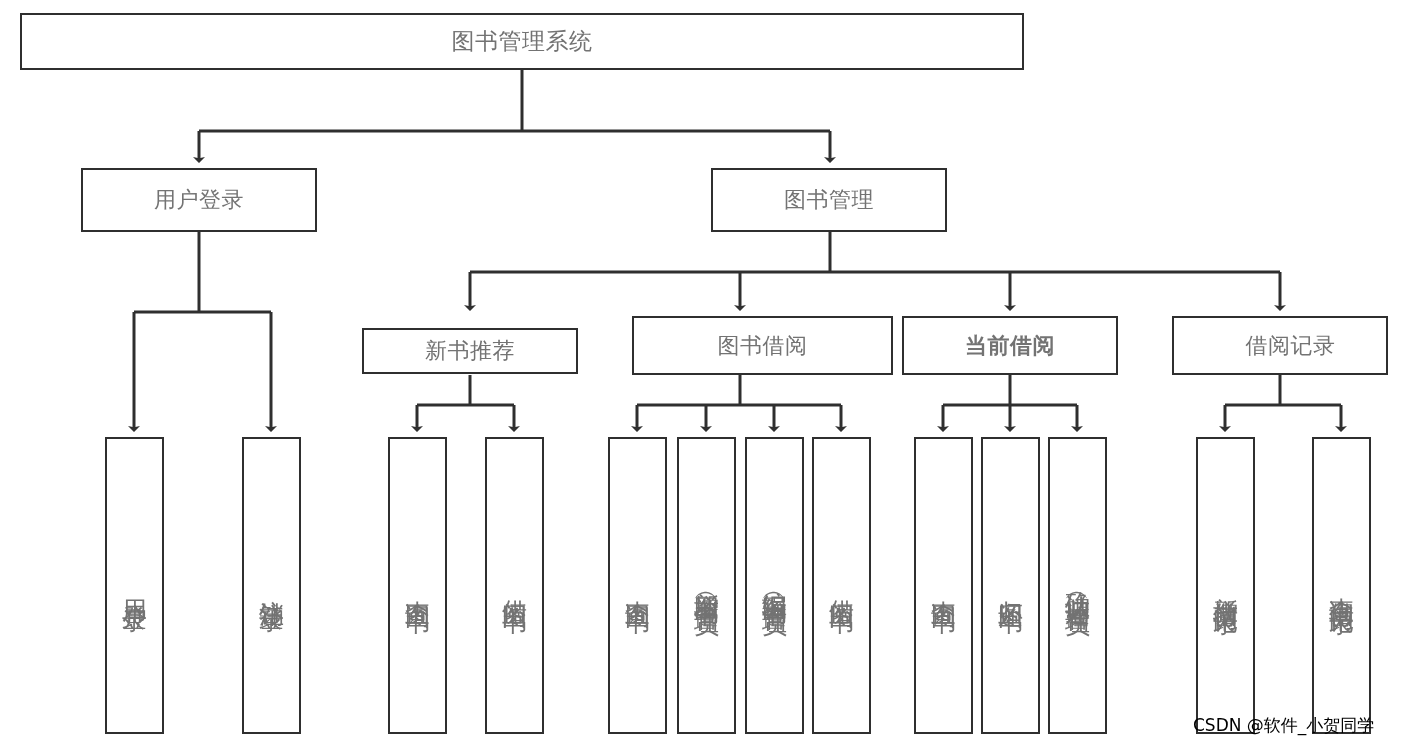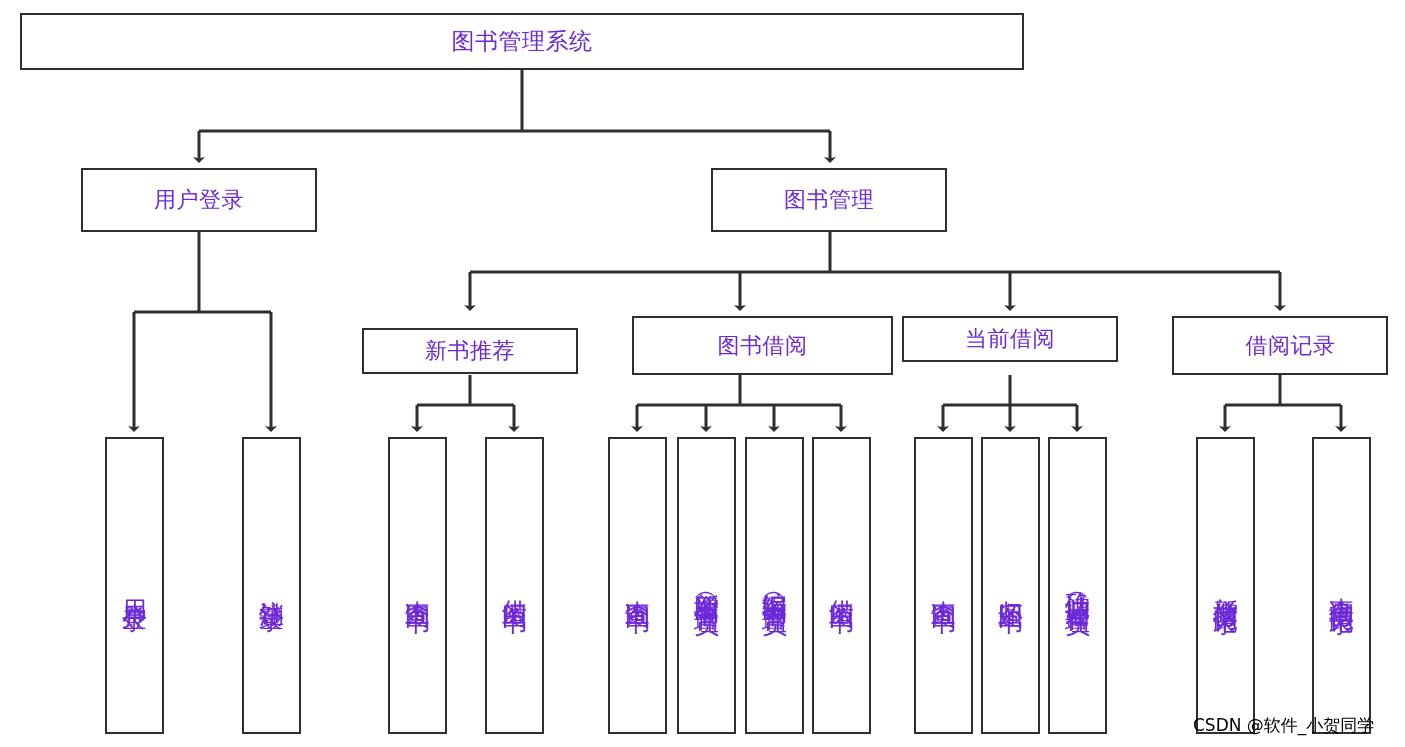--- a/index.html
+++ b/index.html
@@ -31,21 +31,21 @@
     position: absolute;
     box-sizing: border-box;
     border: 2px solid #2f2f2f;
     background: #ffffff;
     display: flex;
     align-items: center;
     justify-content: center;
     overflow: hidden;
   }
   .node-label {
-    color: #6d28d9;
+    color: #737373;
     text-align: center;
     line-height: 1.18;
     white-space: nowrap;
     letter-spacing: 0.5px;
   }
   .level-root .node-label { font-size: 23px; }
   .level-2 .node-label { font-size: 22px; }
   .level-3 .node-label { font-size: 22px; }
   .leaf .node-label {
     writing-mode: vertical-rl;
@@ -141,21 +141,21 @@
   <div class="node-box level-2" style="left:711px; top:168px; width:236px; height:64px;">
     <span class="node-label">图书管理</span>
   </div>
 
   <div class="node-box level-3" style="left:362px; top:328px; width:216px; height:46px;">
     <span class="node-label">新书推荐</span>
   </div>
   <div class="node-box level-3" style="left:632px; top:316px; width:261px; height:59px;">
     <span class="node-label">图书借阅</span>
   </div>
-  <div class="node-box level-3" style="left:902px; top:316px; width:216px; height:46px;">
+  <div class="node-box level-3" style="left:902px; top:316px; width:216px; height:59px;font-weight:bold;">
     <span class="node-label">当前借阅</span>
   </div>
   <div class="node-box level-3" style="left:1172px; top:316px; width:216px; height:59px;padding-left:21px;">
     <span class="node-label">借阅记录</span>
   </div>
 
   <div class="node-box leaf" style="left:105px; top:437px; width:59px; height:297px;">
     <span class="node-label">用户登录</span>
   </div>
   <div class="node-box leaf" style="left:242px; top:437px; width:59px; height:297px;">

